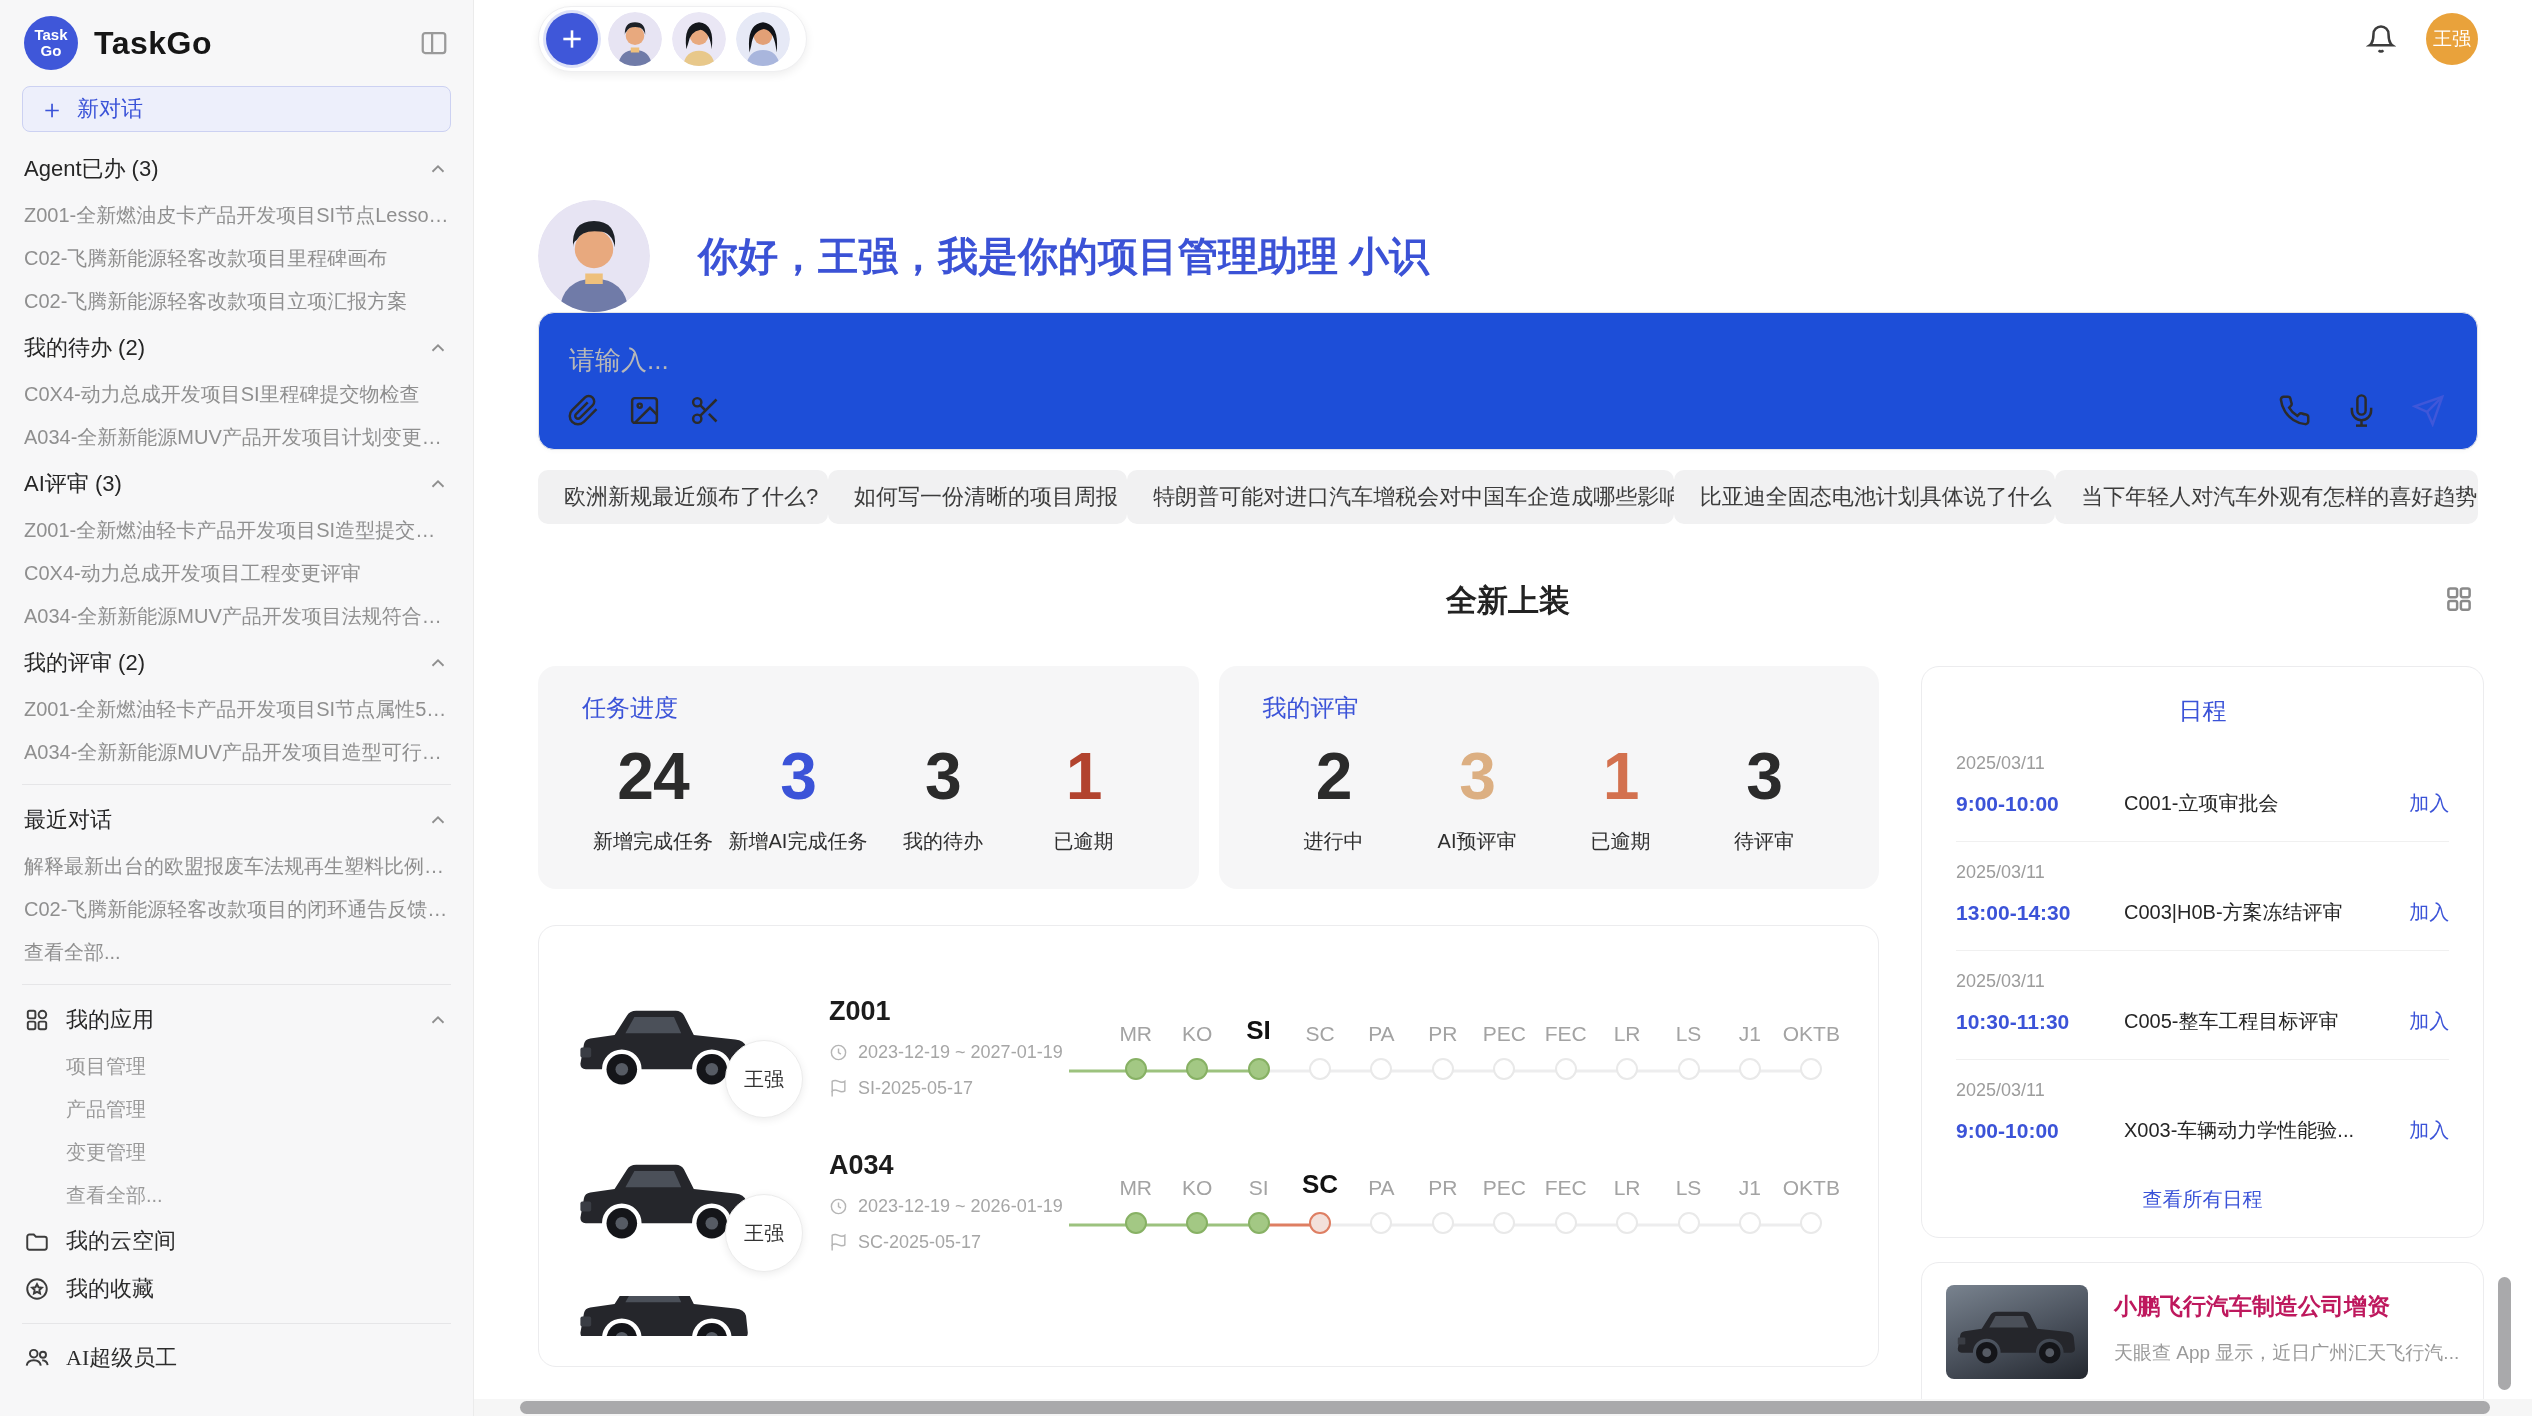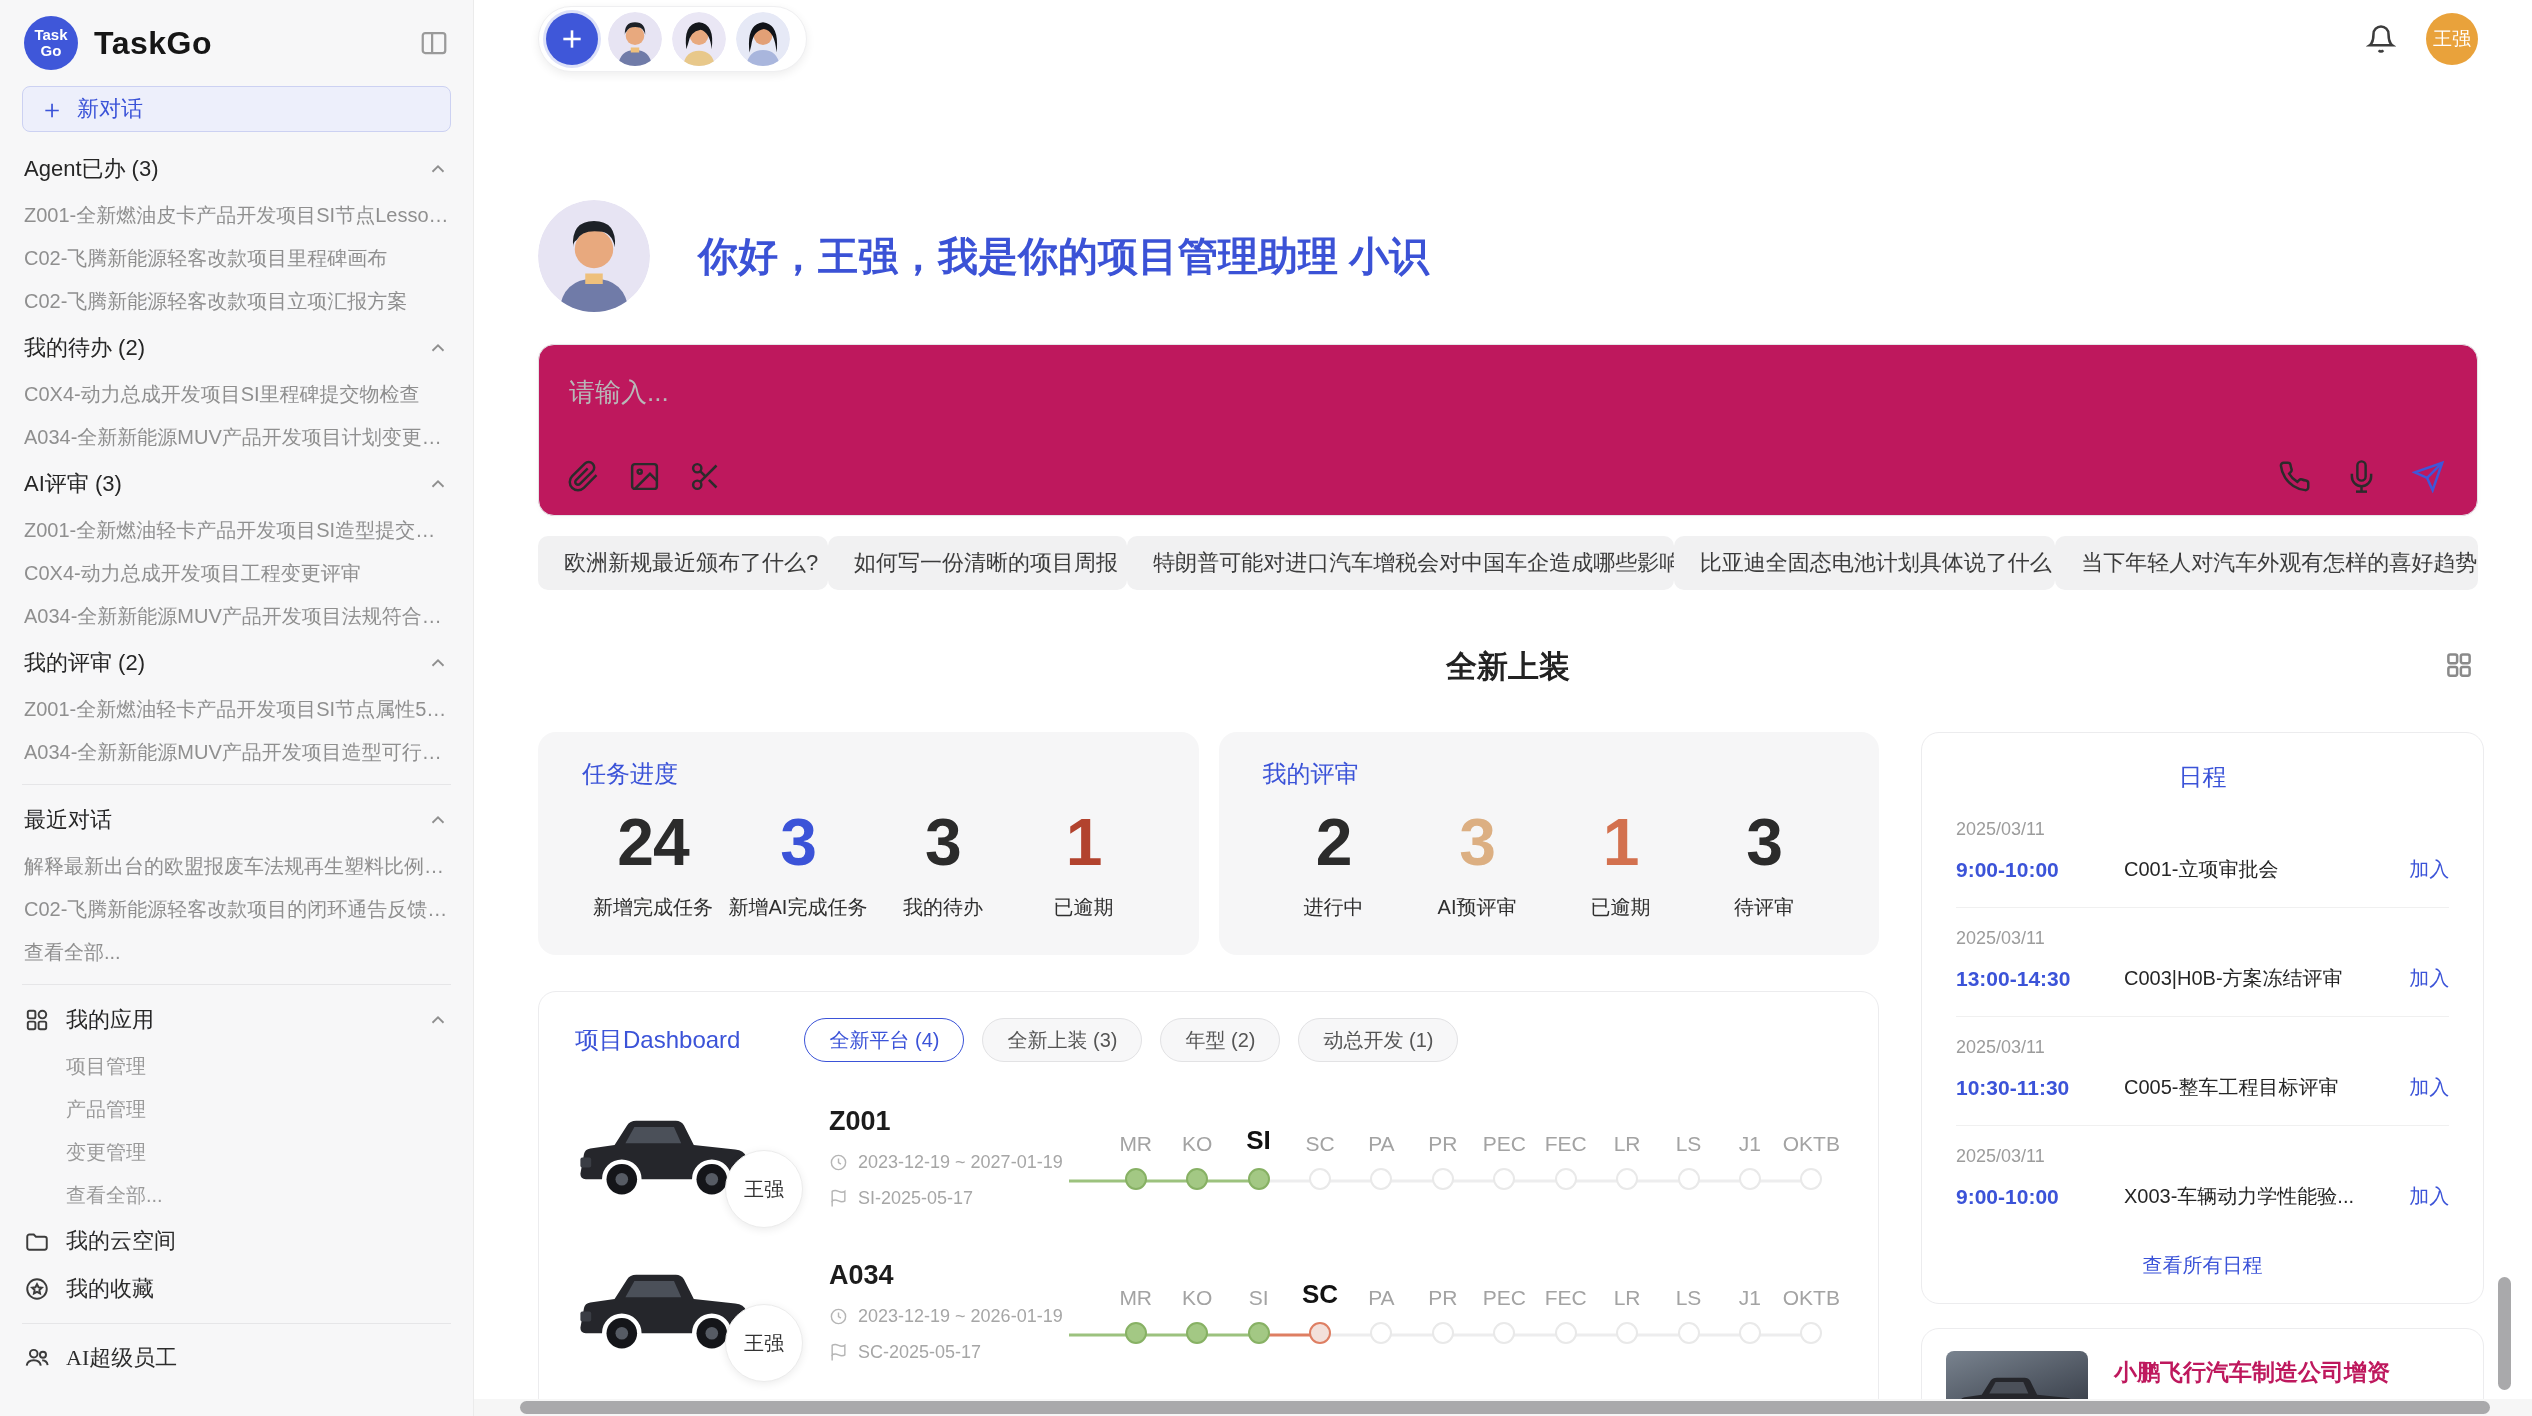--- a/index.html
+++ b/index.html
@@ -46,22 +46,22 @@
   .tb-avatar { width:54px; height:54px; border-radius:50%; overflow:hidden; cursor:pointer; flex:none; }
   .topbar-right { margin-left:auto; display:flex; align-items:center; gap:30px; }
   .bell { width:30px; height:30px; stroke:#3c3c3c; fill:none; stroke-width:2; cursor:pointer; }
   .user-badge { width:52px; height:52px; border-radius:50%; background:#e9a23b; color:#fff;
     font-size:19px; display:flex; align-items:center; justify-content:center; cursor:pointer; }
 
   .greeting { display:flex; align-items:center; margin-top:128px; }
   .greet-avatar { width:112px; height:112px; border-radius:50%; overflow:hidden; flex:none; }
   .greet-text { margin-left:48px; font-size:40px; font-weight:700; color:#3b52d6; }
 
-  .composer { margin-top:32px; height:172px; border:1.5px solid #e4e4e7; border-radius:16px;
-    background:#be185d; position:relative; box-shadow:0 1px 5px rgba(0,0,0,.03); }
+  .composer { height:138px; border:1.5px solid #e4e4e7; border-radius:16px;
+    background:#1d4ed8; position:relative; box-shadow:0 1px 5px rgba(0,0,0,.03); }
   .composer .ph { position:absolute; top:30px; left:30px; font-size:26px; color:#b8b8b8; }
   .cmp-icons-l { position:absolute; bottom:22px; left:28px; display:flex; gap:28px; }
   .cmp-icons-r { position:absolute; bottom:22px; right:32px; display:flex; gap:34px; align-items:center; }
   .cmp-ic { width:33px; height:33px; stroke:#2b2b2b; fill:none; stroke-width:1.8; cursor:pointer; }
   .cmp-ic.send { stroke:#3f57d9; }
 
   .chips { display:flex; justify-content:space-between; margin-top:20px; }
   .chip { background:#f1f1f2; border-radius:10px; height:54px; display:flex; align-items:center;
     padding:0 26px; font-size:22px; color:#3c3c3c; white-space:nowrap; cursor:pointer;
     overflow:hidden; text-overflow:ellipsis; }
@@ -463,29 +463,20 @@
   </div>
                 <div class="stat">
     <div class="stat-val" style="color: rgb(43, 43, 43);">3</div>
     <div class="stat-label">待评审</div>
   </div>
               </div>
   </div>
           </div>
 
         <div class="dashboard">
-          <div class="dash-header">
-            <span class="dash-title">项目Dashboard</span>
-            <div class="tabs" id="dash-tabs">
-                <div class="tab active">全新平台 (4)</div>
-                <div class="tab">全新上装 (3)</div>
-                <div class="tab">年型 (2)</div>
-                <div class="tab">动总开发 (1)</div>
-              </div>
-          </div>
           <div id="projects">
               <div class="project-row">
     <div class="truck-wrap">
       <svg viewBox="0 0 200 120" width="180" height="112">
                     <use href="#truck"></use>
                   </svg>
       <div class="owner-badge">王强</div>
     </div>
     <div class="proj-info">
       <div class="proj-code">Z001</div>

